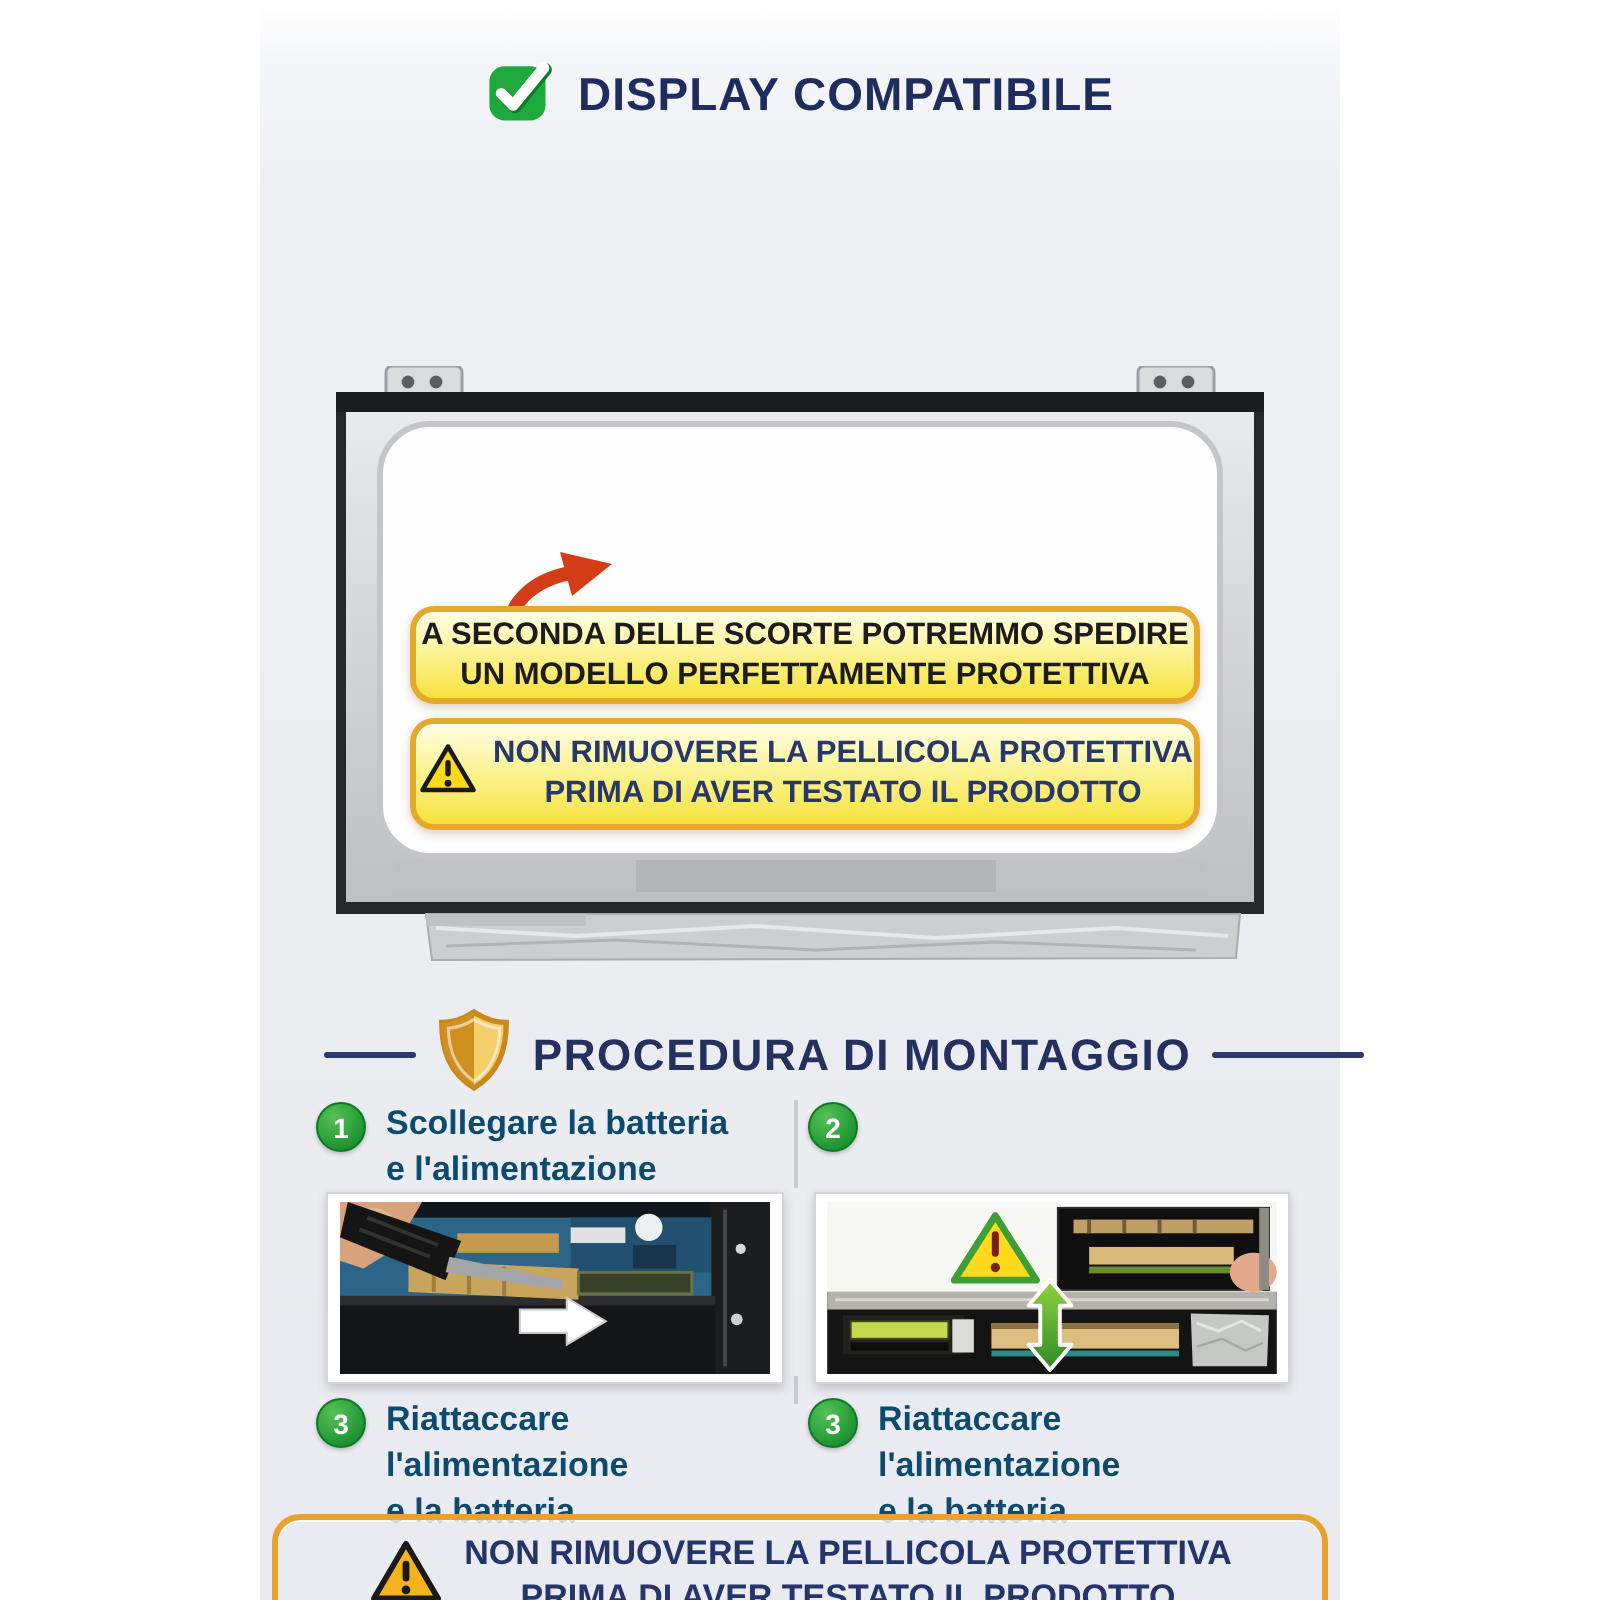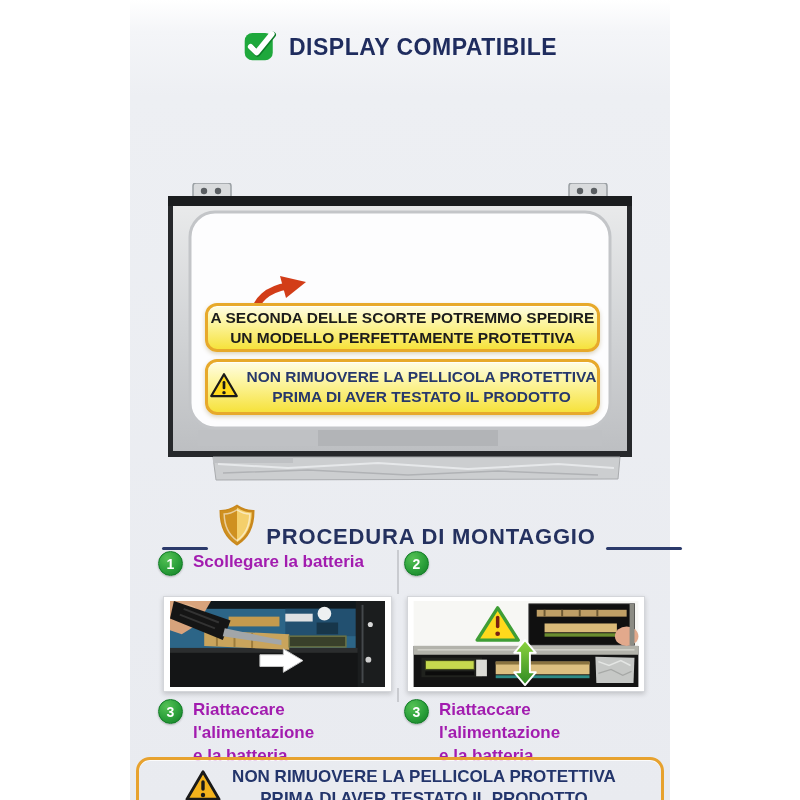--- a/index.html
+++ b/index.html
@@ -22,32 +22,32 @@
         display:flex;align-items:center;justify-content:center;gap:8px;box-sizing:border-box;}
   .ybox1{top:303px;height:49px;}
   .ybox2{top:359px;height:56px;}
   .ybox .txt{text-align:center;font-weight:800;font-size:15.5px;line-height:20px;}
   .ybox1 .txt{color:#1c1c1c;}
   .ybox2 .txt{color:#27386b;}
   .txt span{display:block;}
   
   .red-arrow{position:absolute;left:240px;top:272px;width:70px;height:46px;}
   
-  .proc-hdr{position:absolute;left:130px;top:504px;width:584px;display:flex;align-items:flex-end;justify-content:center;gap:10px;}
+  .proc-hdr{position:absolute;left:130px;top:504px;width:584px;display:flex;align-items:center;justify-content:center;gap:10px;}
   .proc-line{height:3px;background:#2b3a6b;border-radius:2px;}
   .proc-line.l{width:46px;}
   .proc-line.r{width:76px;}
   .proc-title{font-size:22px;font-weight:800;color:#24315f;letter-spacing:.8px;}
   
   .step{position:absolute;display:flex;gap:10px;align-items:flex-start;}
   .step-num{flex:0 0 auto;width:23px;height:23px;border-radius:50%;margin-top:1px;
         background:radial-gradient(circle at 35% 28%, #55c155 0%, #2ba03a 55%, #137c27 100%);
         border:1px solid #0f7a24;color:#fff;font-weight:bold;font-size:14px;
         display:flex;align-items:center;justify-content:center;box-shadow:0 1px 2px rgba(0,0,0,.25);}
-  .step-txt{font-size:17px;font-weight:bold;color:#a21caf;line-height:23px;}
+  .step-txt{font-size:17px;font-weight:bold;color:#0c4a6e;line-height:23px;}
   .step-txt span{display:block;}
   .vdiv{position:absolute;width:2px;background:#c9cbd0;}
   
   .photo{position:absolute;background:#ffffff;border:1px solid #d4d6da;box-shadow:0 2px 5px rgba(0,0,0,.18);padding:4px;box-sizing:border-box;}
   .photo svg{display:block;}
   
   .footer-box{position:absolute;left:136px;top:757px;width:528px;height:62px;
         border:3px solid #e7a22f;border-radius:14px;box-sizing:border-box;
         background:linear-gradient(180deg,#fdf8c8 0%,#f9econ 0%,#f9ec86 40%,#f2da45 100%);
         display:flex;align-items:center;justify-content:center;gap:10px;
@@ -152,20 +152,21 @@
     <div class="proc-line r"></div>
   </div>
 
   <div class="vdiv" style="left:397px;top:550px;height:44px;"></div>
   <div class="vdiv" style="left:397px;top:688px;height:14px;"></div>
 
   <div class="step" style="left:158px;top:550px;width:230px;">
     <div class="step-num">1</div>
     <div class="step-txt">
       <span>Scollegare la batteria</span>
+      <span>e l'alimentazione</span>
     </div>
   </div>
 
   <div class="step" style="left:404px;top:550px;width:230px;">
     <div class="step-num">2</div>
   </div>
 
   <div class="photo" style="left:163px;top:596px;width:229px;height:96px;">
     <svg width="219" height="86" viewBox="0 0 220 88">
       <rect x="0" y="0" width="220" height="88" fill="#2c6587"></rect>

